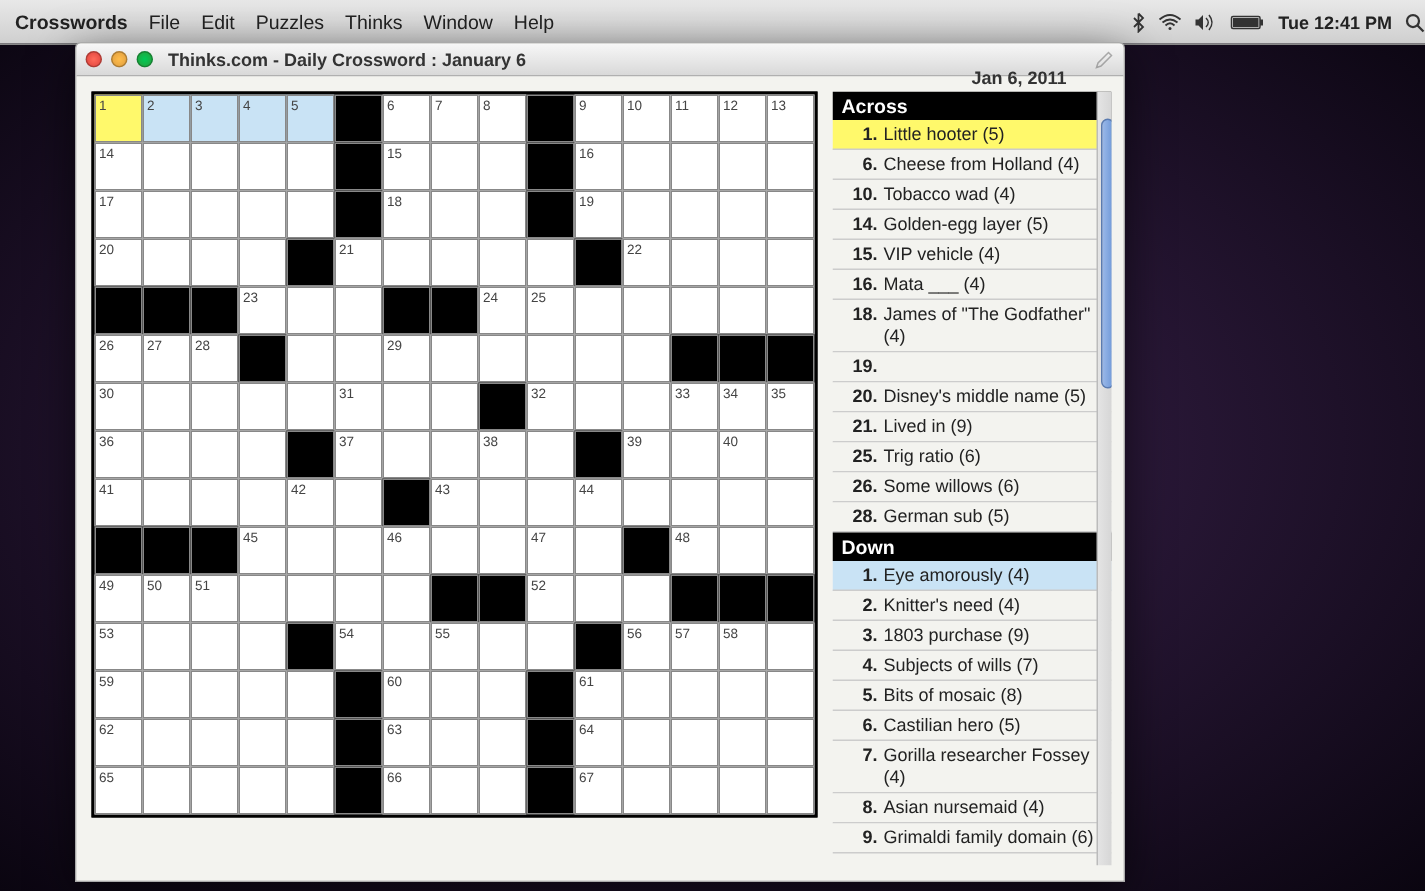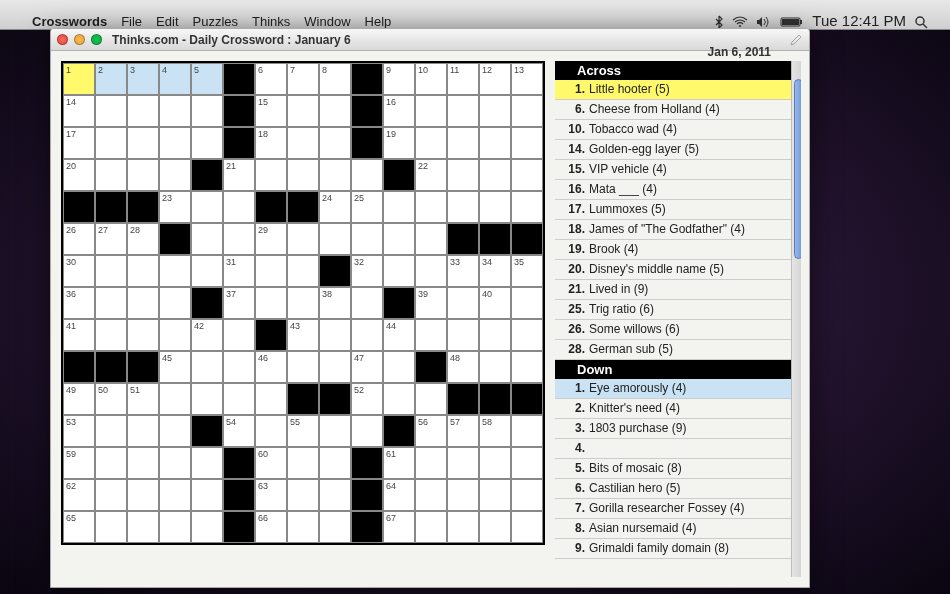--- a/index.html
+++ b/index.html
@@ -7,35 +7,35 @@
   width: 950px; height: 594px;
   background: radial-gradient(ellipse at center, #4a2c5e 0%, #2a1838 40%, #0a0510 100%);
   font-family: "Lucida Grande", Arial, sans-serif;
   overflow: hidden;
   position: relative;
 }
 .menubar {
   height: 30px;
   background: linear-gradient(#e8e8e8, #cfcfcf);
   border-bottom: 1px solid #888;
-  display: flex; align-items: flex-end;
-  padding: 0 22px;
+  display: flex; align-items: center;
+  padding: 0 0;
   font-size: 13px;
   color: #222;
 }
 .menubar .apple { font-size: 14px; margin-right: 10px; }
 .menubar .appname { font-weight: bold; margin-right: 14px; }
 .menubar .mitem { margin-right: 14px; }
 .menubar .spacer { flex: 1; }
-.menubar .status { font-size: 15px; margin-left: 8px; }
+.menubar .status { font-size: 12px; margin-left: 8px; font-weight: bold; }
 .menubar .status svg { vertical-align: middle; }
 .window {
   position: absolute;
   left: 50px; top: 28px;
-  width: 760px; height: 560px;
+  width: 700px; height: 560px;
   background: #f6f6f2;
   border: 1px solid #aaa;
   box-shadow: 0 8px 30px rgba(0,0,0,0.6);
   border-radius: 4px 4px 0 0;
   overflow: hidden;
 }
 .titlebar {
   height: 22px;
   background: linear-gradient(#f7f7f7, #d9d9d9);
   border-bottom: 1px solid #b0b0b0;
@@ -80,21 +80,21 @@
   flex: 1;
   margin-left: 10px;
   display: flex;
   flex-direction: column;
   overflow: hidden;
   position: relative;
 }
 .clue-hdr {
   background: #000; color: #fff;
   font-weight: bold;
-  padding: 2px 22px;
+  padding: 2px 6px;
   font-size: 13px;
 }
 .clue-list {
   font-size: 12px;
   color: #222;
 }
 .clue-row {
   display: flex;
   border-bottom: 1px solid #ccc;
   padding: 2px 4px 2px 8px;
@@ -414,30 +414,25 @@
           </div>
           <div class="clue-row">
             <span class="clue-num">15.</span>
             <span class="clue-text">VIP vehicle (4)</span>
           </div>
           <div class="clue-row">
             <span class="clue-num">16.</span>
             <span class="clue-text">Mata ___ (4)</span>
           </div>
           <div class="clue-row">
-            <span class="clue-num">17.</span>
-            <span class="clue-text">Lummoxes (5)</span>
-          </div>
-          <div class="clue-row">
             <span class="clue-num">18.</span>
             <span class="clue-text">James of "The Godfather" (4)</span>
           </div>
           <div class="clue-row">
             <span class="clue-num">19.</span>
-            <span class="clue-text">Brook (4)</span>
           </div>
           <div class="clue-row">
             <span class="clue-num">20.</span>
             <span class="clue-text">Disney's middle name (5)</span>
           </div>
           <div class="clue-row">
             <span class="clue-num">21.</span>
             <span class="clue-text">Lived in (9)</span>
           </div>
           <div class="clue-row">
@@ -462,40 +457,41 @@
           <div class="clue-row">
             <span class="clue-num">2.</span>
             <span class="clue-text">Knitter's need (4)</span>
           </div>
           <div class="clue-row">
             <span class="clue-num">3.</span>
             <span class="clue-text">1803 purchase (9)</span>
           </div>
           <div class="clue-row">
             <span class="clue-num">4.</span>
+            <span class="clue-text">Subjects of wills (7)</span>
           </div>
           <div class="clue-row">
             <span class="clue-num">5.</span>
             <span class="clue-text">Bits of mosaic (8)</span>
           </div>
           <div class="clue-row">
             <span class="clue-num">6.</span>
             <span class="clue-text">Castilian hero (5)</span>
           </div>
           <div class="clue-row">
             <span class="clue-num">7.</span>
             <span class="clue-text">Gorilla researcher Fossey (4)</span>
           </div>
           <div class="clue-row">
             <span class="clue-num">8.</span>
             <span class="clue-text">Asian nursemaid (4)</span>
           </div>
           <div class="clue-row">
             <span class="clue-num">9.</span>
-            <span class="clue-text">Grimaldi family domain (8)</span>
+            <span class="clue-text">Grimaldi family domain (6)</span>
           </div>
         </div>
       <div class="scrollbar">
         <div class="scroll-thumb"></div>
       </div>
     </div>
   </div>
 </div>
 
 </body></html>

